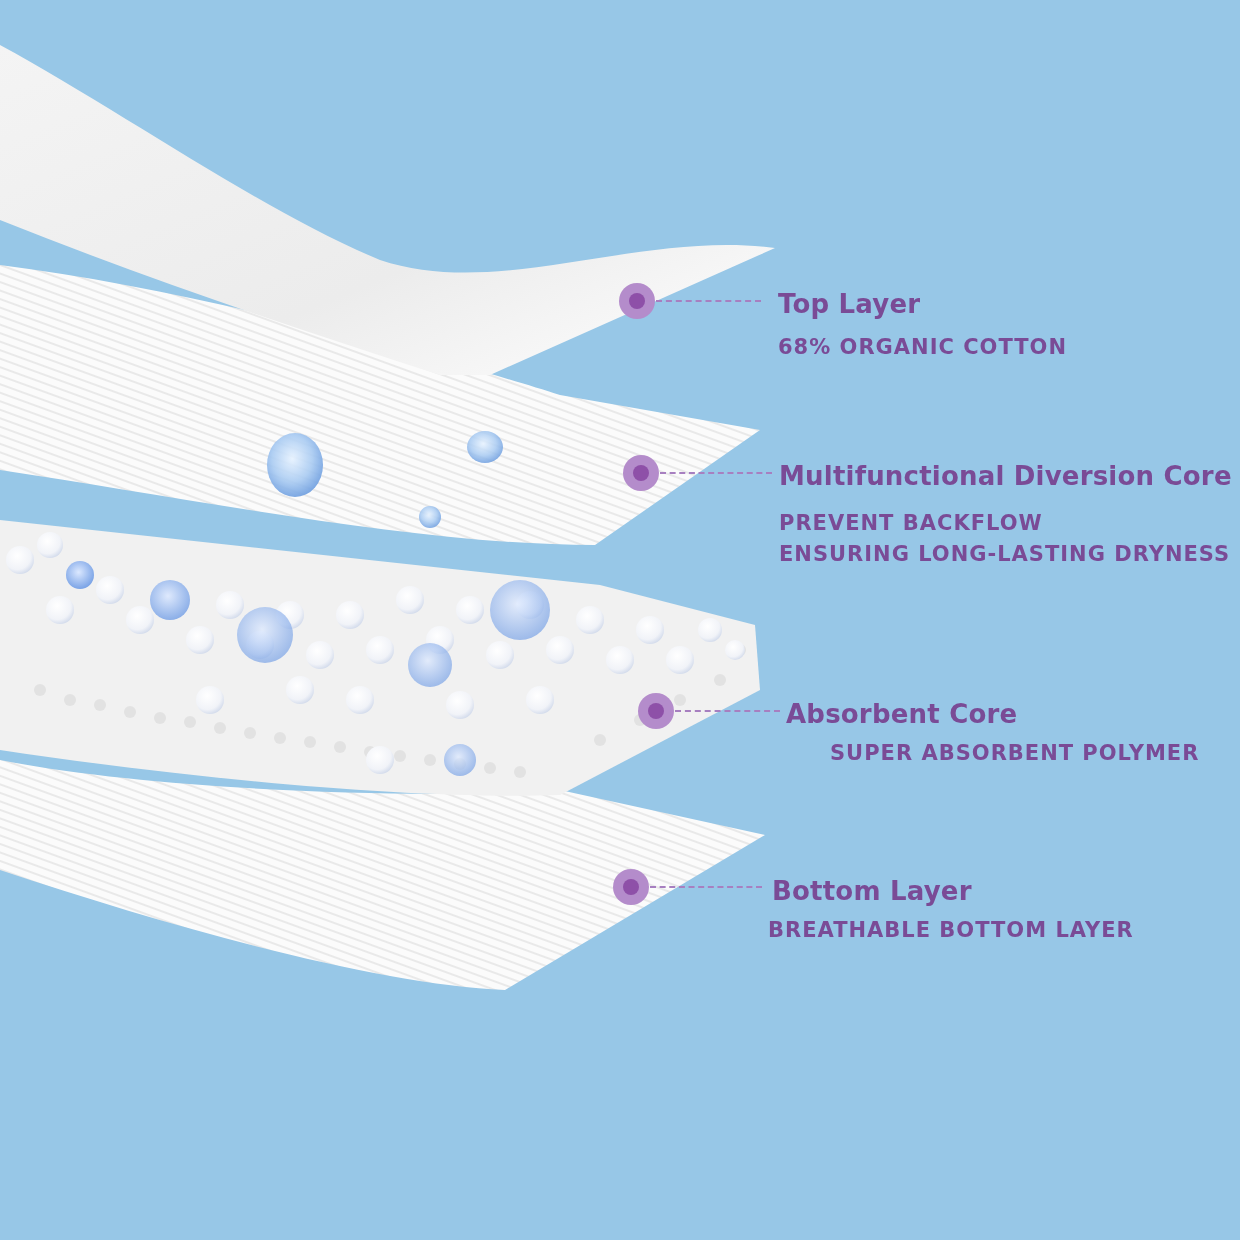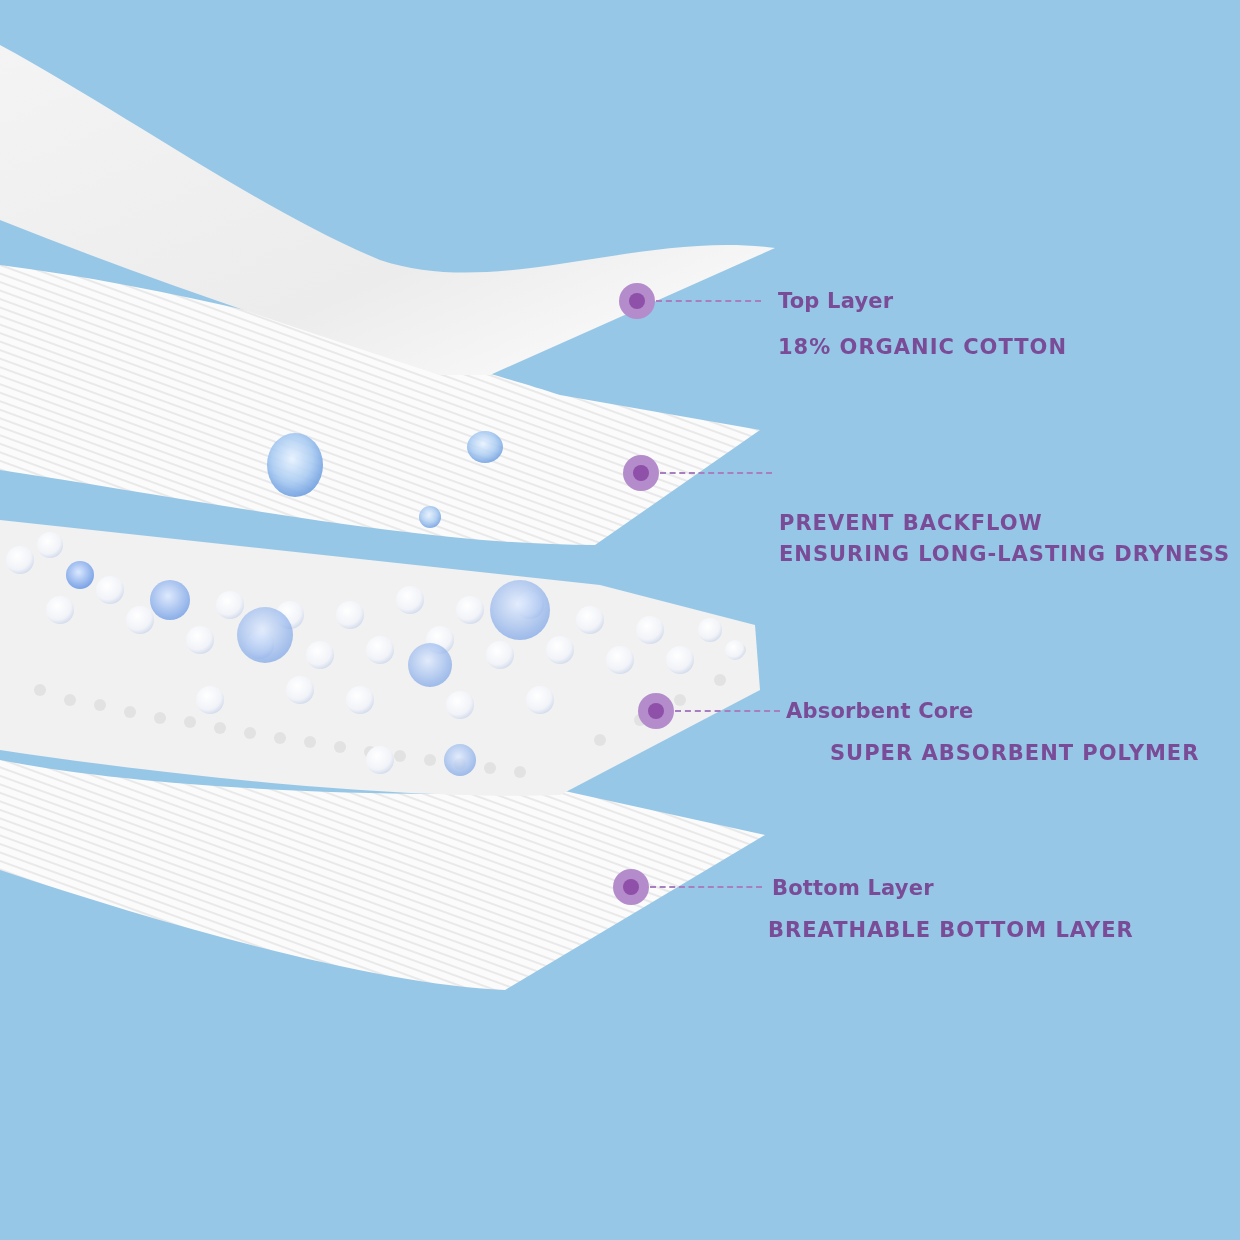--- a/index.html
+++ b/index.html
@@ -18,21 +18,21 @@
   .marker::after {
     content: ""; position: absolute; left: 50%; top: 50%;
     width: 16px; height: 16px; border-radius: 50%;
     background: #8e50a8; transform: translate(-50%, -50%);
   }
   .leader {
     position: absolute; height: 0; border-top: 2px dashed #a77fc0;
   }
   .title {
     position: absolute; color: #7a4b96; font-weight: bold;
-    font-size: 21px; letter-spacing: 0.2px; white-space: nowrap;
+    font-size: 26px; letter-spacing: 0.2px; white-space: nowrap;
   }
   .desc {
     position: absolute; color: #7a4b96; font-weight: bold;
     font-size: 21px; letter-spacing: 1px; white-space: nowrap; line-height: 31px;
   }
 </style>
 </head>
 <body>
 
 <div class="stage">
@@ -142,24 +142,25 @@
       <ellipse cx="485" cy="447" rx="18" ry="16" fill="url(#drop)" opacity="0.85"></ellipse>
       <ellipse cx="430" cy="517" rx="11" ry="11" fill="url(#drop)" opacity="0.85"></ellipse>
     </g>
 
     <path d="M0,45 C120,110 260,210 380,260 C500,300 640,230 775,248 L490,375 L440,375 C300,330 150,280 0,220 Z" fill="url(#sheetGrad)"></path>
   </svg>
 
   <div class="marker" style="left:637px; top:301px;"></div>
   <div class="leader" style="left:656px; top:300px; width:105px;"></div>
   <div class="title" style="left:778px; top:289px;">Top Layer</div>
-  <div class="desc" style="left:778px; top:332px;">18% ORGANIC COTTON</div>
+  <div class="desc" style="left:778px; top:332px;">68% ORGANIC COTTON</div>
 
   <div class="marker" style="left:641px; top:473px;"></div>
   <div class="leader" style="left:660px; top:472px; width:112px;"></div>
+  <div class="title" style="left:779px; top:461px;">Multifunctional Diversion Core</div>
   <div class="desc" style="left:779px; top:539px;">ENSURING LONG-LASTING DRYNESS</div>
   <div class="desc" style="left:779px; top:508px;">PREVENT BACKFLOW</div>
 
   <div class="marker" style="left:656px; top:711px;"></div>
   <div class="leader" style="left:675px; top:710px; width:105px;"></div>
   <div class="title" style="left:786px; top:699px;">Absorbent Core</div>
   <div class="desc" style="left:786px; top:738px;margin-left:44px;">SUPER ABSORBENT POLYMER</div>
 
   <div class="marker" style="left:631px; top:887px;"></div>
   <div class="leader" style="left:650px; top:886px; width:112px;"></div>

